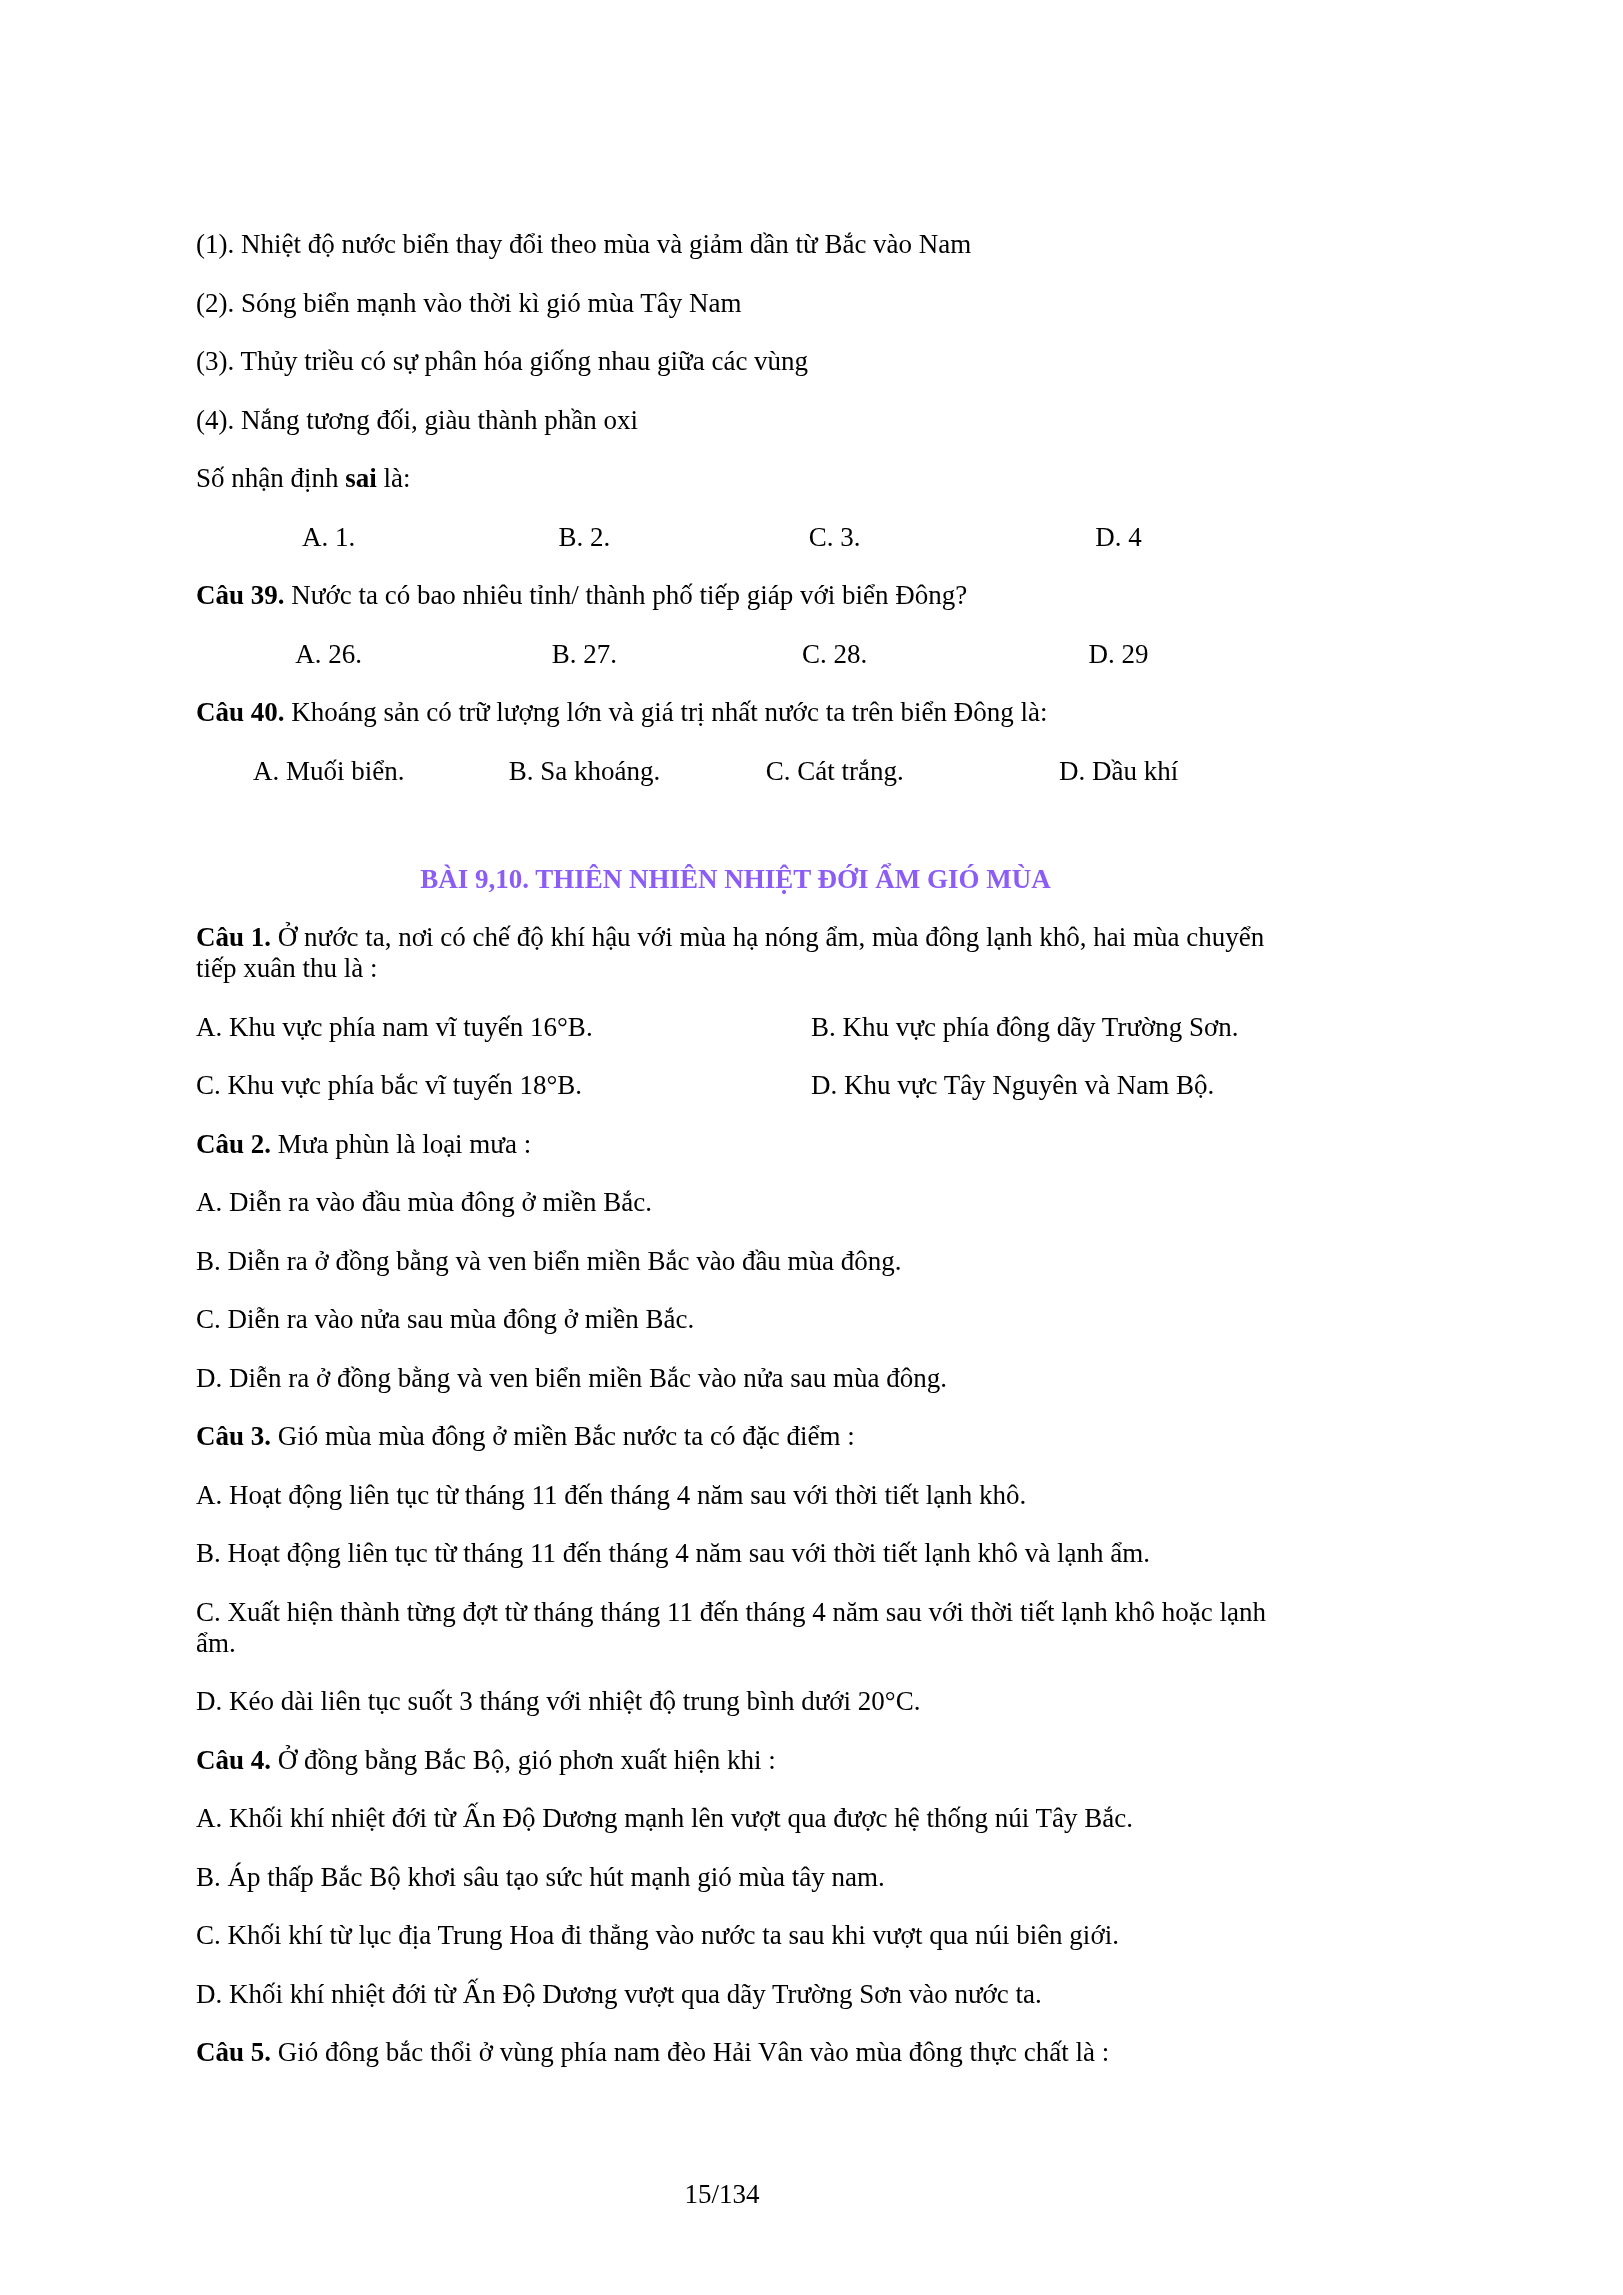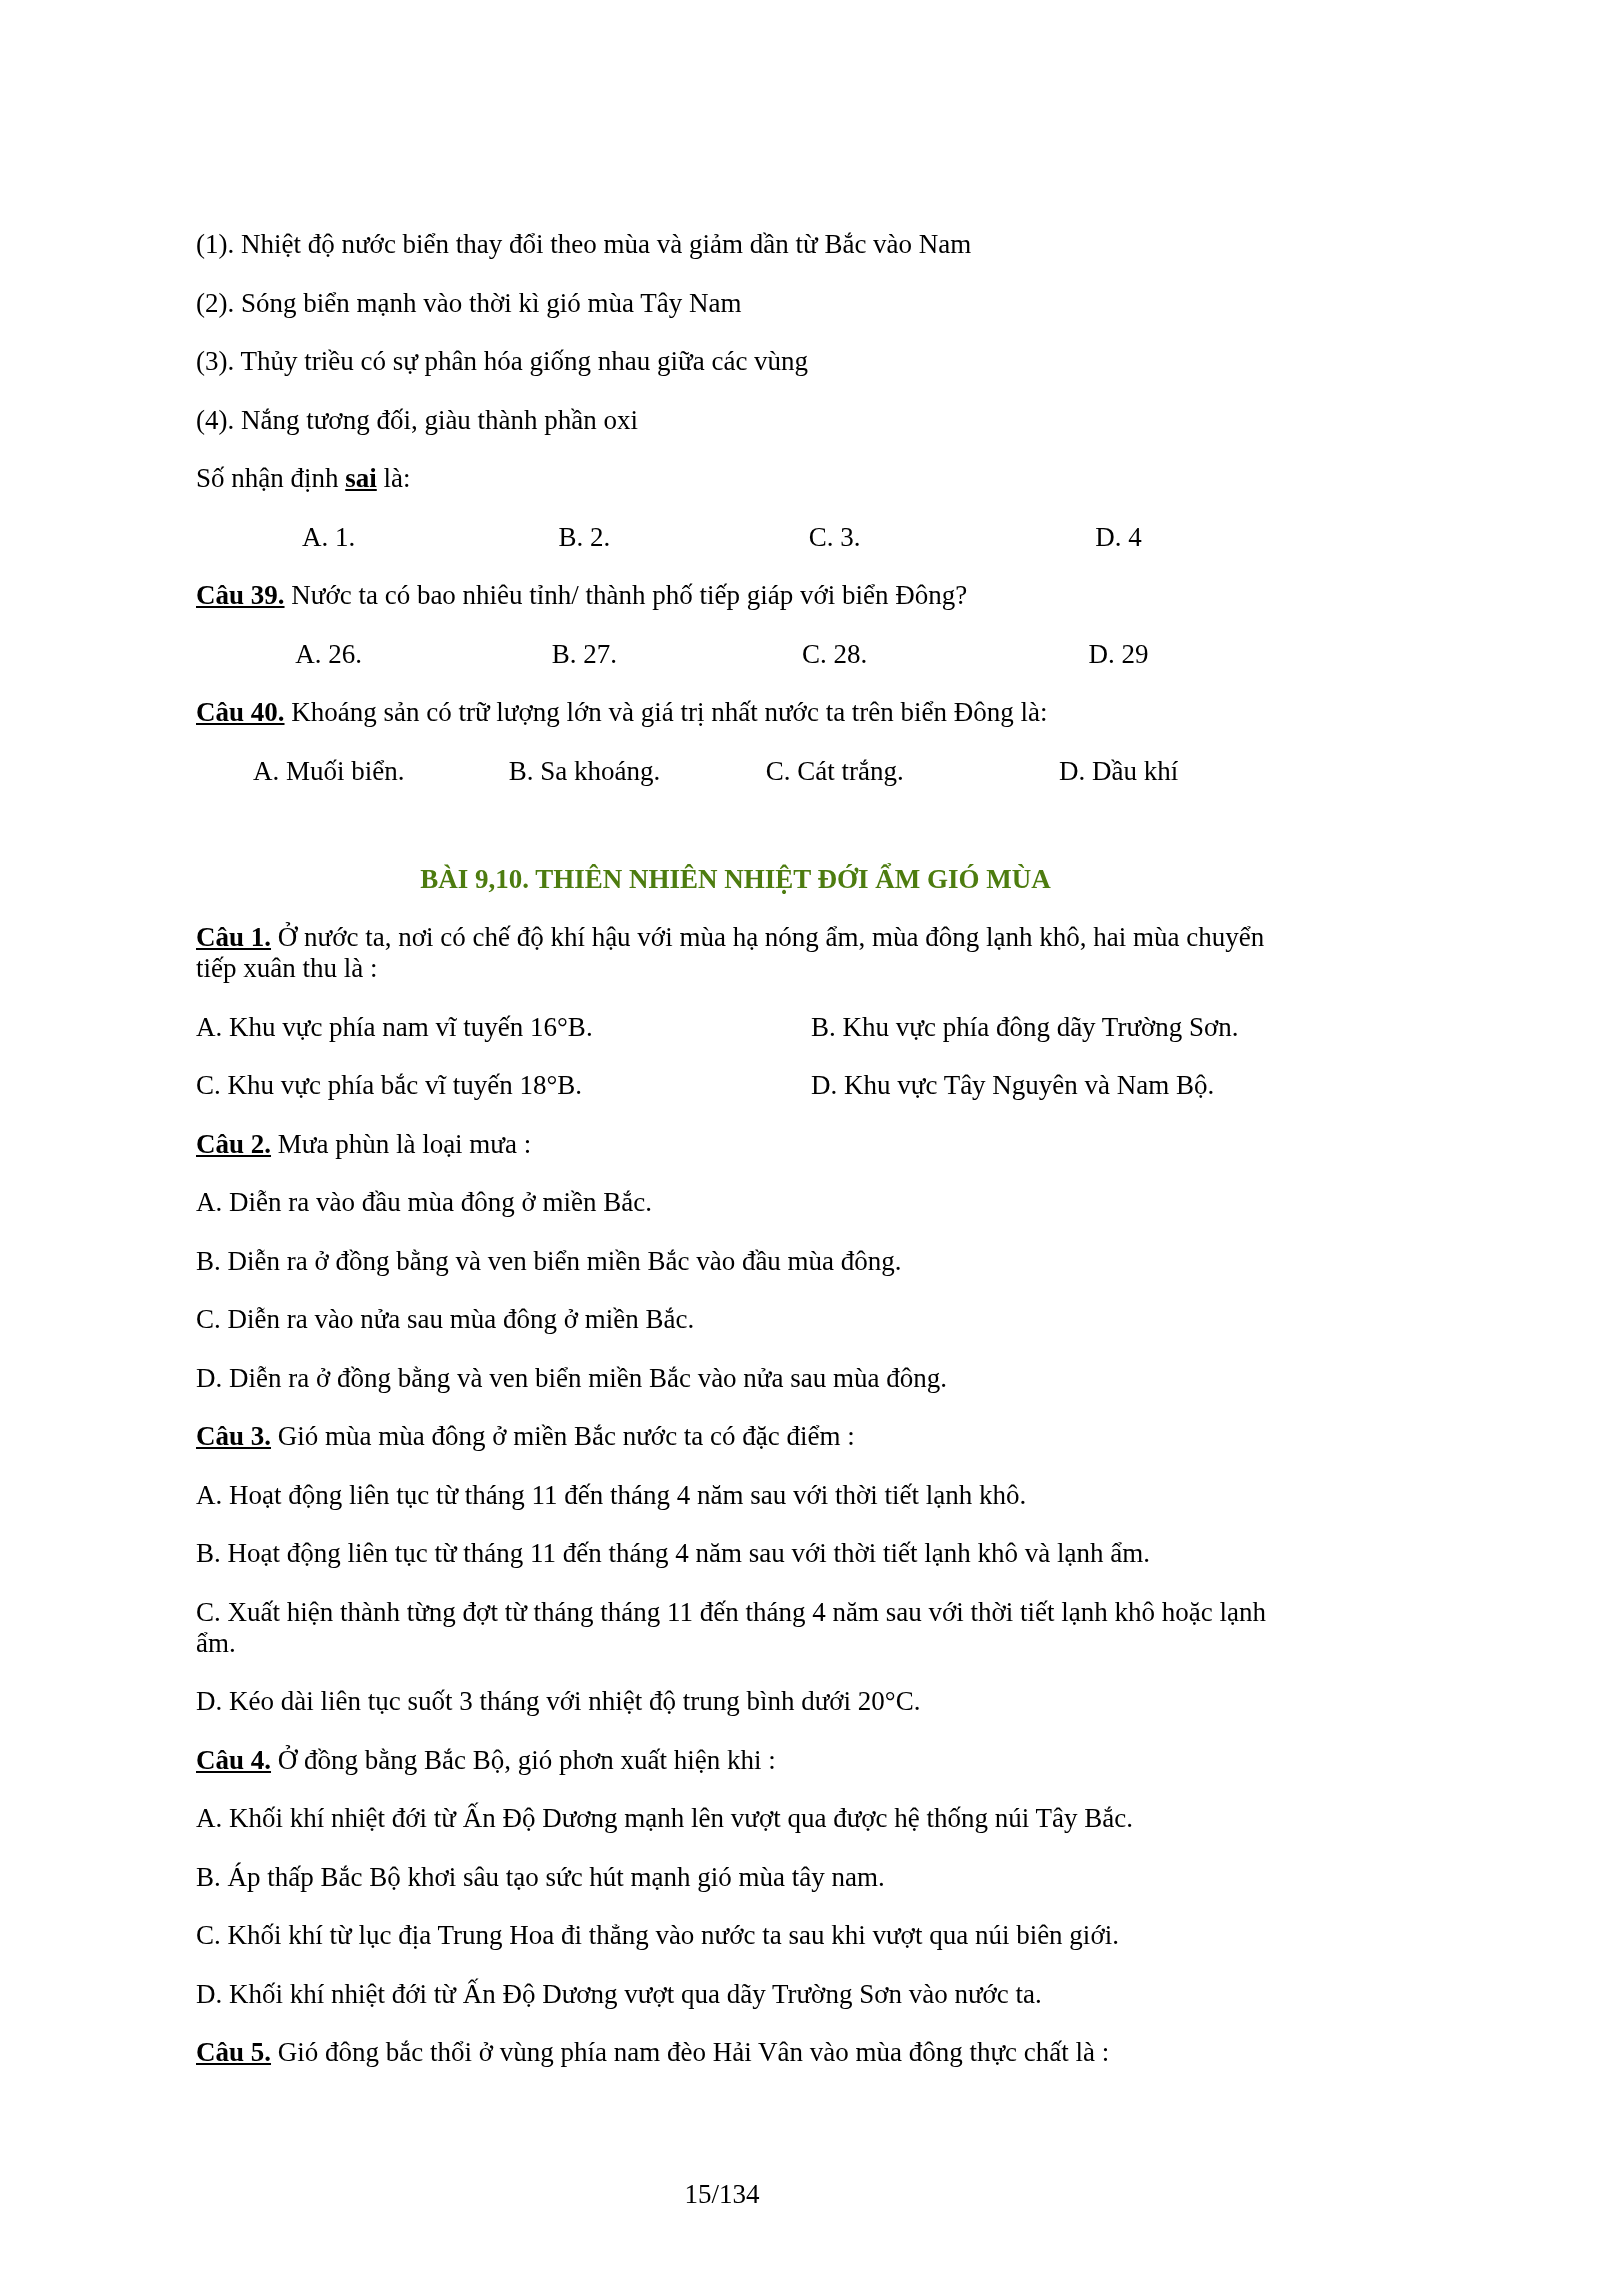--- a/index.html
+++ b/index.html
@@ -18,38 +18,37 @@
     line-height: 31px;
     box-sizing: border-box;
     padding: 229px 169px 15px 196px;
     overflow: hidden;
   }
   .line {
     margin: 0 0 27.5px 0;
   }
   .label {
     font-weight: bold;
-    text-decoration: underline;
   }
   .opt4 {
     display: grid;
     grid-template-columns: 24.6% 22.8% 23.6% 1fr;
     margin: 0 0 27.5px 0;
     text-align: center;
   }
   .opt2 {
     display: grid;
     grid-template-columns: 57% 1fr;
     margin: 0 0 27.5px 0;
   }
   .section-heading {
     font-size: 27px;
     line-height: 31px;
     font-weight: bold;
-    color: #4d7c0f;
+    color: #8b5cf6;
     text-align: center;
     margin: 77px 0 27.5px 0;
   }
   .footer {
     position: absolute;
     left: 0;
     right: 0;
     bottom: 85px;
     text-align: center;
     font-size: 27px;

